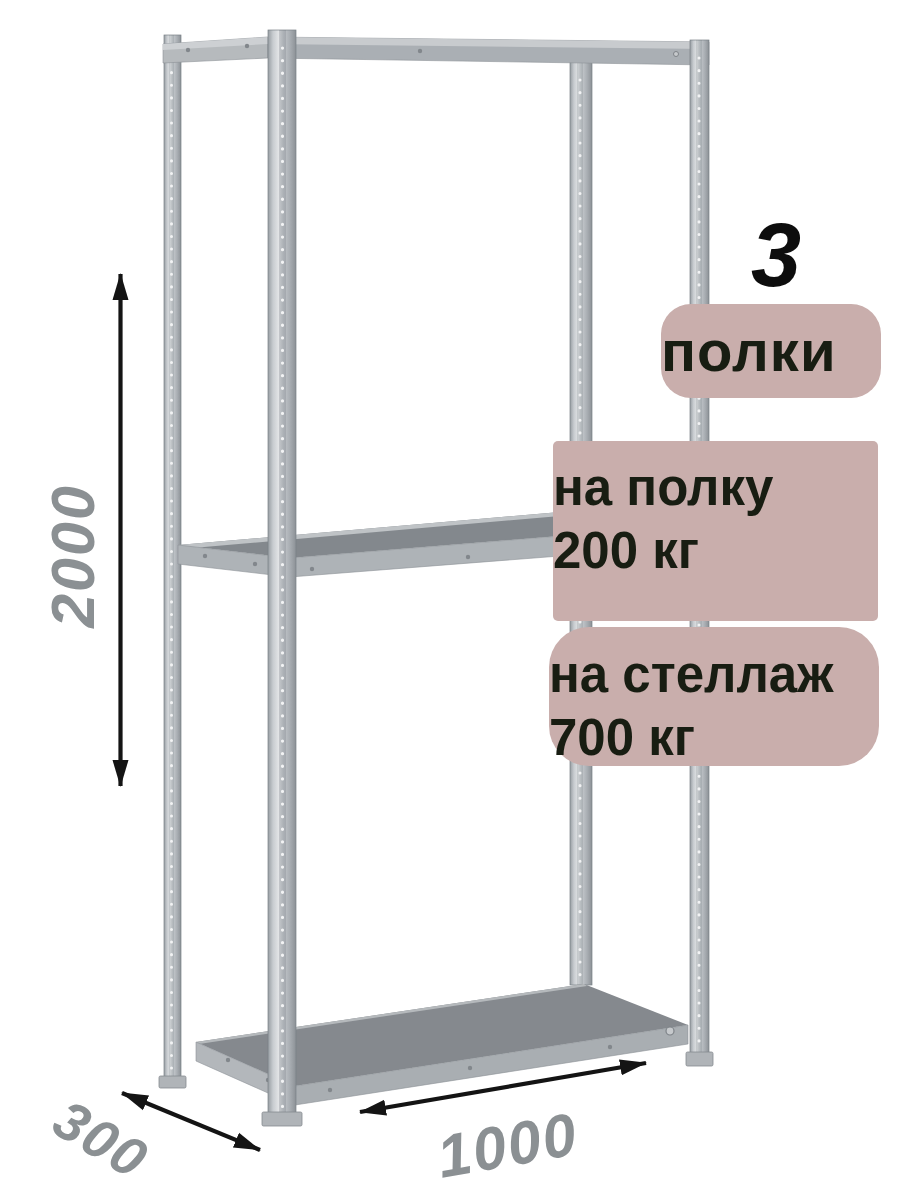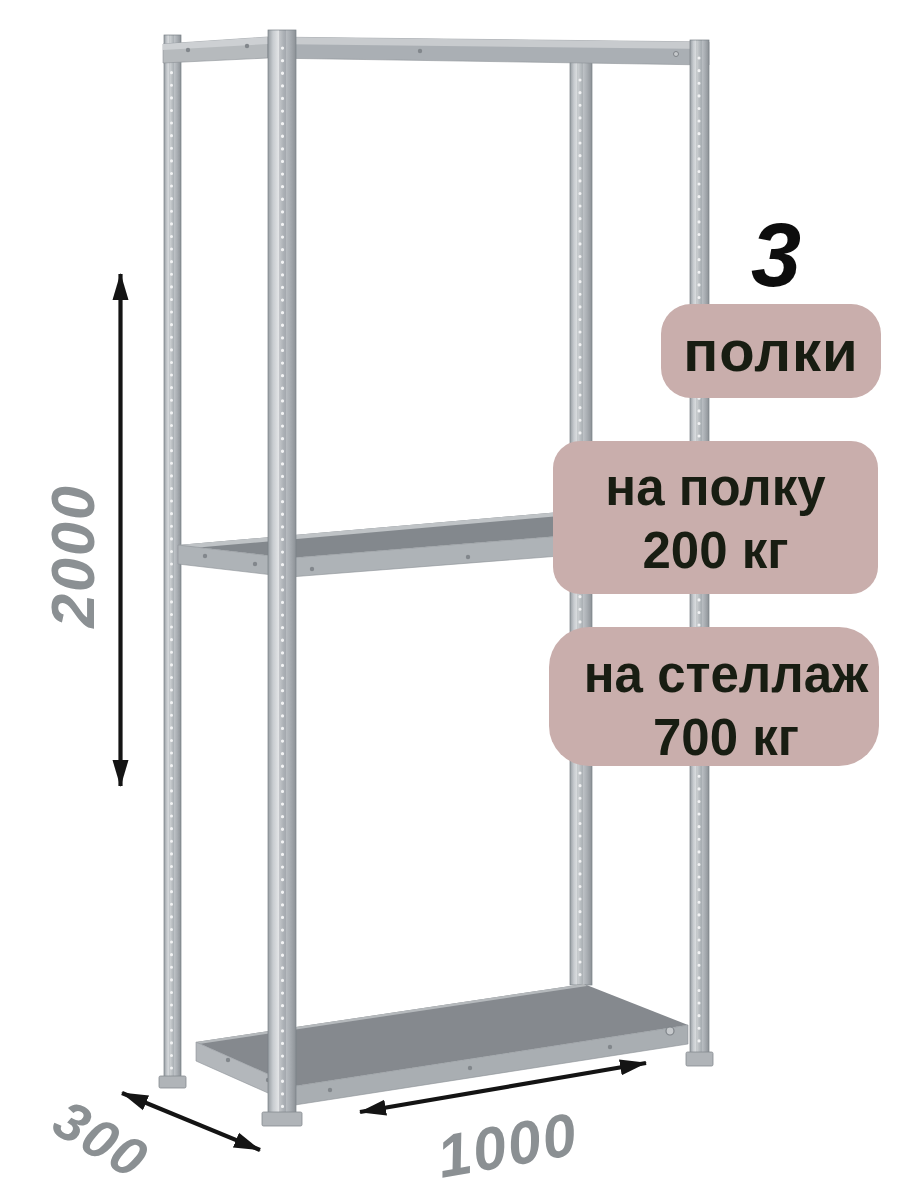--- a/index.html
+++ b/index.html
@@ -10,28 +10,28 @@
     --count-text:#0d0d0d;
   }
   html,body{margin:0;padding:0;background:#ffffff;}
   #canvas{
     position:relative;width:900px;height:1200px;background:#ffffff;overflow:hidden;
     font-family:"Liberation Sans",sans-serif;
   }
   #rack-svg{position:absolute;left:0;top:0;}
   .badge{
     position:absolute;background:var(--badge-bg);color:var(--badge-text);
-    font-weight:700;text-align:center;box-sizing:border-box;
+    font-weight:700;text-align:left;box-sizing:border-box;
   }
   #badge-polki{left:661px;top:304px;width:220px;height:94px;border-radius:30px;
     font-size:58px;line-height:94px;letter-spacing:1px;}
-  #badge-polku{left:553px;top:441px;width:325px;height:153px;border-radius:27px;
+  #badge-polku{left:553px;top:441px;width:325px;height:180px;border-radius:5px;
     font-size:51px;line-height:63px;padding-top:15px;}
   #badge-stellazh{left:549px;top:627px;width:330px;height:139px;border-radius:40px;
-    font-size:51px;line-height:63px;padding-top:16px;padding-left:24px;}
+    font-size:51px;line-height:63px;padding-top:16px;}
   #count-number{
     position:absolute;left:716px;top:210px;width:120px;text-align:center;
     color:var(--count-text);font-size:90px;font-weight:700;font-style:italic;line-height:1;
   }
   .dim{
     position:absolute;color:var(--dimension-text);font-style:italic;font-weight:700;
     text-align:center;line-height:1;white-space:nowrap;
   }
   #dim-height{left:-16px;top:524px;width:182px;height:64px;font-size:61px;
     transform:rotate(-90deg);letter-spacing:2px;}

